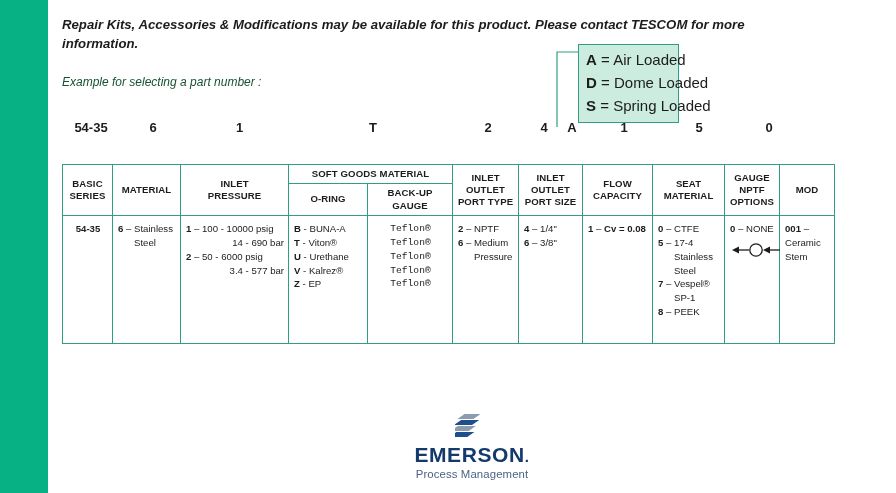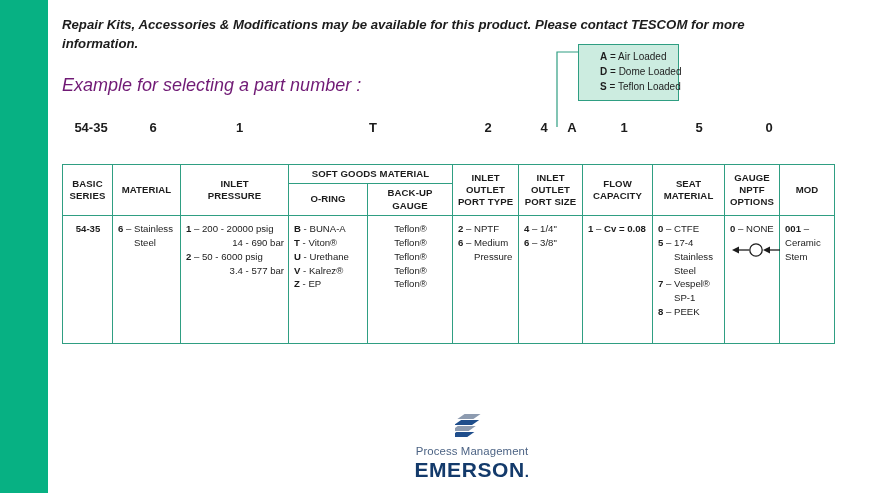--- a/index.html
+++ b/index.html
@@ -37,40 +37,39 @@
     font-size: 13.2px;
     font-weight: bold;
     font-style: italic;
     color: #1c1c1c;
     line-height: 1.42;
   }
 
   #example-line {
     position: absolute;
     left: 14px; top: 75px;
-    font-size: 18px;
+    font-size: 12px;
     font-style: italic;
-    color: #701a75;
+    color: #14532d;
   }
 
   
   #callout {
     position: absolute;
     left: 530px; top: 44px;
     width: 101px;
     border: 1.4px solid #2f9e82;
     background: #ccece0;
     padding: 4px 7px 5px 7px;
   }
   #callout .cl-row {
-    font-size: 10px;
+    font-size: 15px;
     color: #1c1c1c;
     line-height: 1.52;
     white-space: nowrap;
-    margin-left: 14px;
   }
   #callout .cl-row b { font-weight: bold; }
 
   #callout-leader {
     position: absolute;
     left: 505px; top: 49px;
     width: 27px; height: 78px;
   }
 
   
@@ -118,21 +117,21 @@
     color: #1c1c1c;
     line-height: 1.45;
     padding: 6px 4px 4px 5px;
   }
   #matrix td.center { text-align: center; }
 
   .opt { white-space: nowrap; }
   .opt b { font-weight: bold; }
   .cont { padding-left: 12px; white-space: nowrap; text-align: right; }
   .cont-wide { padding-left: 16px; white-space: nowrap; }
-  .teflon { text-align: center; white-space: nowrap; }
+  .teflon { text-align: center; white-space: nowrap; font-family: Liberation Mono, monospace; }
 
   
   .gauge-sym { margin-top: 5px; text-align: center; }
 
   
   #logo {
     position: absolute;
     left: 0; top: 412px;
     width: 848px;
     text-align: center;
@@ -176,21 +175,21 @@
       <span>Air Loaded</span>
     </div>
     <div class="cl-row">
       <b>D</b>
       <span>=</span>
       <span>Dome Loaded</span>
     </div>
     <div class="cl-row">
       <b>S</b>
       <span>=</span>
-      <span>Teflon Loaded</span>
+      <span>Spring Loaded</span>
     </div>
   </div>
 
   <div id="partnum-row">
     <div class="pn" style="left:0px;width:58px">54-35</div>
     <div class="pn" style="left:58px;width:66px">6</div>
     <div class="pn" style="left:124px;width:107px">1</div>
     <div class="pn" style="left:231px;width:160px">T</div>
     <div class="pn" style="left:391px;width:70px">2</div>
     <div class="pn" style="left:461px;width:42px">4</div>
@@ -271,21 +270,21 @@
             <span>–</span>
             <span>Stainless</span>
           </div>
           <div class="cont-wide">Steel</div>
         </td>
 
         <td>
           <div class="opt">
             <b>1</b>
             <span>–</span>
-            <span>200 - 20000 psig</span>
+            <span>100 - 10000 psig</span>
           </div>
           <div class="cont">14 - 690 bar</div>
           <div class="opt">
             <b>2</b>
             <span>–</span>
             <span>50 - 6000 psig</span>
           </div>
           <div class="cont">3.4 - 577 bar</div>
         </td>
 
@@ -418,19 +417,19 @@
 
   <div id="logo">
     <svg id="logo-mark" width="34" height="30" viewBox="0 0 34 30">
       <g transform="skewX(-13)">
         <polygon points="10,2 26,2 20,7 4,7" fill="#8d9bb0"></polygon>
         <polygon points="8,8  26,8  20,13 2,13" fill="#1f4e8c"></polygon>
         <polygon points="6,14 24,14 18,19 0,19" fill="#8d9bb0"></polygon>
         <polygon points="6,20 24,20 18,25 0,25" fill="#1f4e8c"></polygon>
       </g>
     </svg>
-    <div id="logo-sub">Process Management</div>
     <div id="logo-word">
       <span>EMERSON</span><span class="dot">.</span>
     </div>
+    <div id="logo-sub">Process Management</div>
   </div>
 
 </div>
 
 </body></html>

